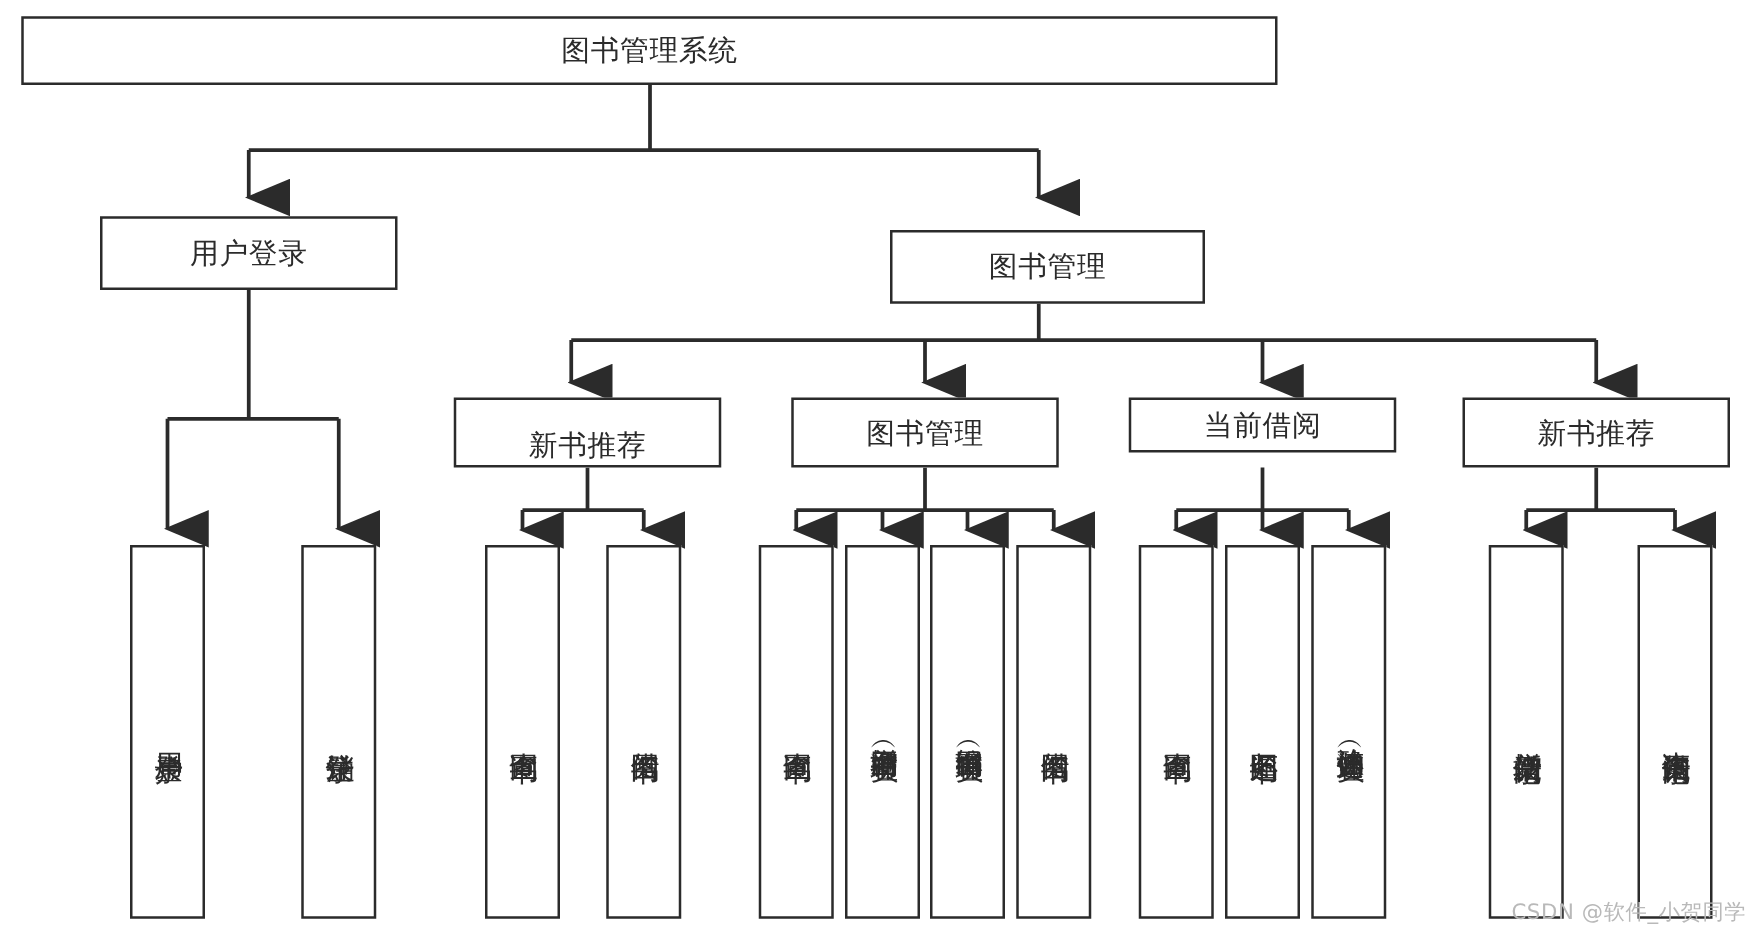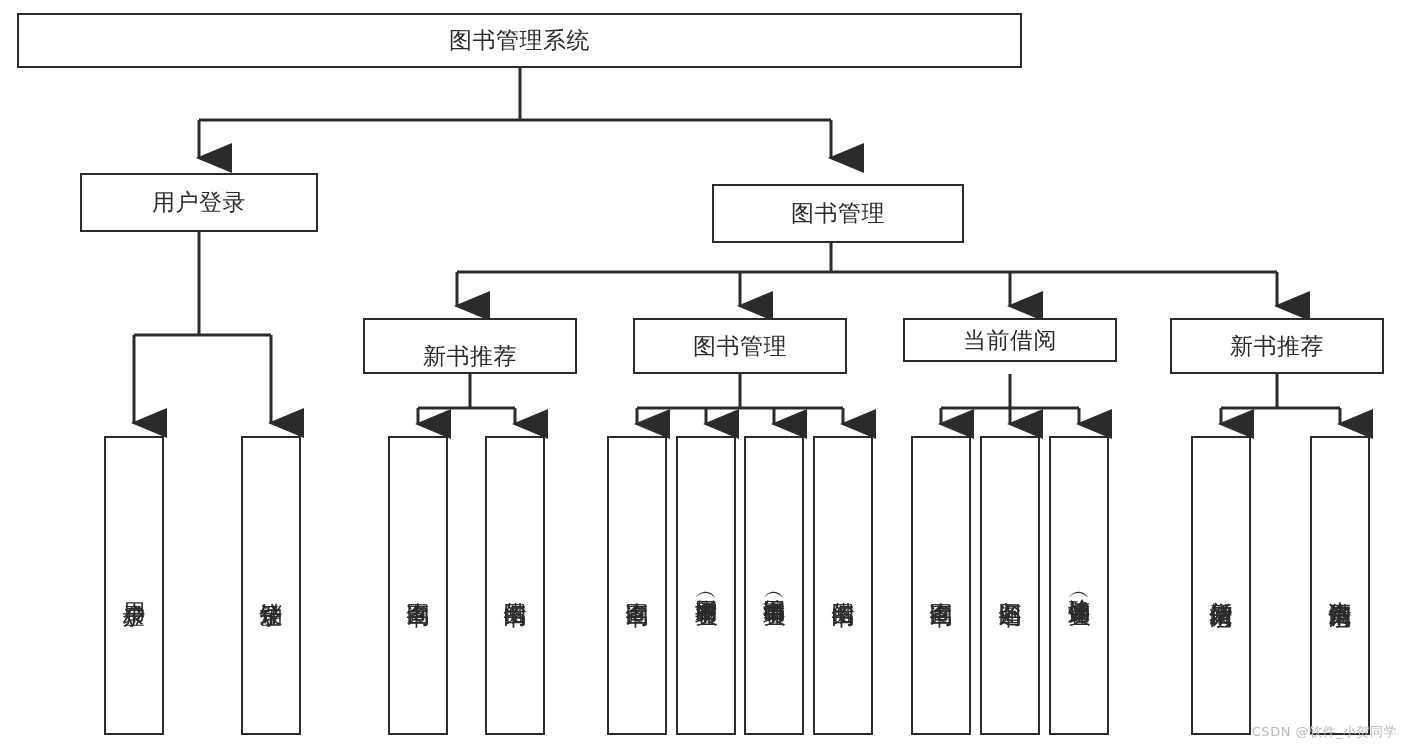--- a/index.html
+++ b/index.html
@@ -52,21 +52,21 @@
     color: #2b2b2b;
   }
   .vtext.tight {
     line-height: 1.12;
     font-size: 22px;
   }
   .watermark {
     position: absolute;
     right: 8px;
     bottom: 6px;
-    font-size: 13px;
+    font-size: 17px;
     color: #b9b9b9;
     font-family: "DejaVu Sans", "Liberation Sans", sans-serif;
     white-space: nowrap;
     letter-spacing: 0.5px;
   }
 </style>
 </head>
 <body>
 
 <div id="canvas">

